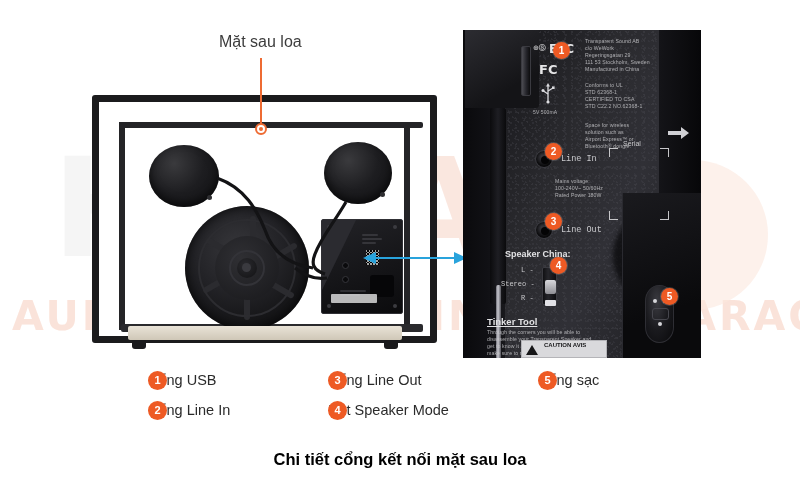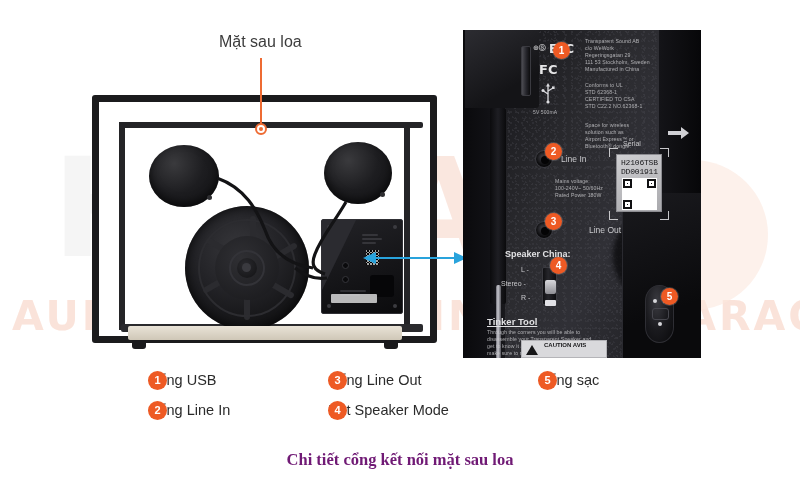--- a/index.html
+++ b/index.html
@@ -186,21 +186,21 @@
   }
 
   .cu-txt {
     position:absolute; color:#c9c9cc; font-size:5.2px; line-height:7px;
     font-family:"Liberation Sans", sans-serif; white-space:pre-line;
     opacity:.82; letter-spacing:.1px;
   }
   .cu-txt.blur { filter: blur(.45px); }
   .cu-label {
     position:absolute; color:#d9d9dc; font-size:8.5px;
-    font-family:Liberation Sans, sans-serif; white-space:nowrap;
+    font-family:Liberation Mono, monospace; white-space:nowrap;
     opacity:.9; filter: blur(.25px);
   }
   .cu-label.sm { font-size:7px; }
   .cu-heading {
     position:absolute; color:#e2e2e4; font-size:9px; font-weight:bold;
     font-family:"Liberation Sans", sans-serif; filter: blur(.2px);
   }
   .cu-mark { position:absolute; color:#e6e6e8; font-weight:bold; font-family:"DejaVu Sans", sans-serif; }
 
   .jack {
@@ -305,22 +305,22 @@
     font-family:"Liberation Sans", sans-serif;
   }
   .li-1 { left:0;    top:0; }
   .li-2 { left:0;    top:30px; }
   .li-3 { left:180px;top:0; }
   .li-4 { left:180px;top:30px; }
   .li-5 { left:390px;top:0; }
 
   .caption {
     position:absolute; left:0; top:450px; width:800px; text-align:center;
-    font-size:16.5px; font-weight:bold; color:#701a75;
-    font-family:Liberation Serif, serif;
+    font-size:16.5px; font-weight:bold; color:#000000;
+    font-family:Liberation Sans, sans-serif;
   }
 </style>
 </head>
 <body>
 
 <div class="stage">
 
   <div class="wm wm-hopa">
     <span class="pale">H</span><span>O</span><span class="pale">P</span><span>A</span>
   </div>
@@ -437,43 +437,28 @@
     </svg>
 
     <div class="jack" style="left:72px; top:120px;"></div>
     <div class="cu-label" style="left:98px; top:124px;">Line In</div>
 
     <div class="cu-txt blur" style="left:92px; top:148px; width:72px;">Mains voltage:
 100-240V~ 50/60Hz
 Rated Power 180W</div>
 
     <div class="jack" style="left:72px; top:191px;"></div>
-    <div class="cu-label" style="left:98px; top:195px;margin-left:28px;">Line Out</div>
+    <div class="cu-label" style="left:98px; top:195px;">Line Out</div>
 
     <div class="serial-box">
       <div class="serial-corner sc-tl"></div>
         <div class="serial-corner sc-tr"></div>
       <div class="serial-corner sc-bl"></div>
         <div class="serial-corner sc-br"></div>
       <div class="serial-cap">Serial</div>
-      <div class="serial-plate">
-        <div class="serial-code">H2106TSB</div>
-        <div class="serial-code" style="top:12px;">DD001911</div>
-        <div class="qr-big">
-          <div class="qr-eye" style="left:1px;top:1px;">
-              <i></i>
-            </div>
-          <div class="qr-eye" style="right:1px;top:1px;">
-              <i></i>
-            </div>
-          <div class="qr-eye" style="left:1px;bottom:1px;">
-              <i></i>
-            </div>
-        </div>
-      </div>
     </div>
 
     <div class="cu-heading" style="left:42px; top:219px;">Speaker China:</div>
     <div class="cu-label sm" style="left:58px; top:236px;">L -</div>
     <div class="cu-label sm" style="left:38px; top:250px;">Stereo -</div>
     <div class="cu-label sm" style="left:58px; top:264px;">R -</div>
     <div class="switch-body">
       <div class="switch-knob"></div>
       <div class="switch-tab"></div>
     </div>

